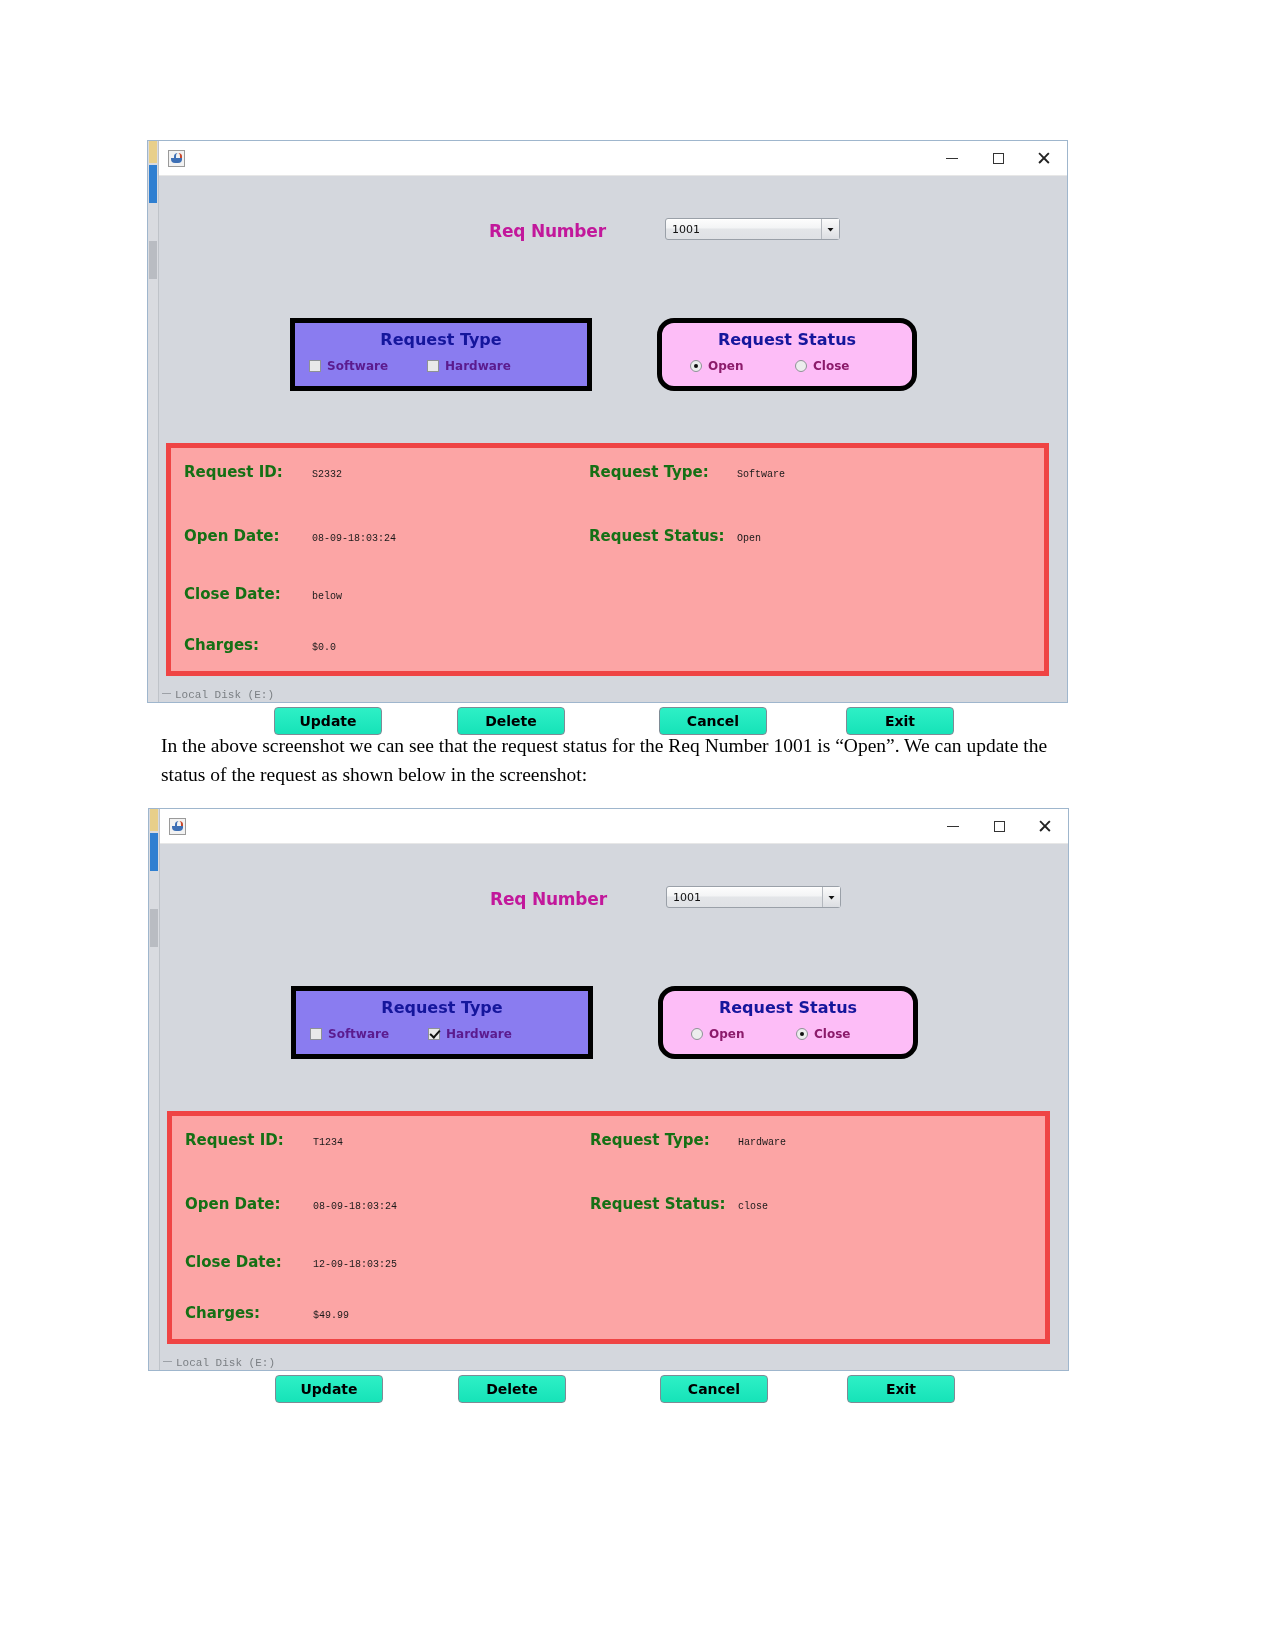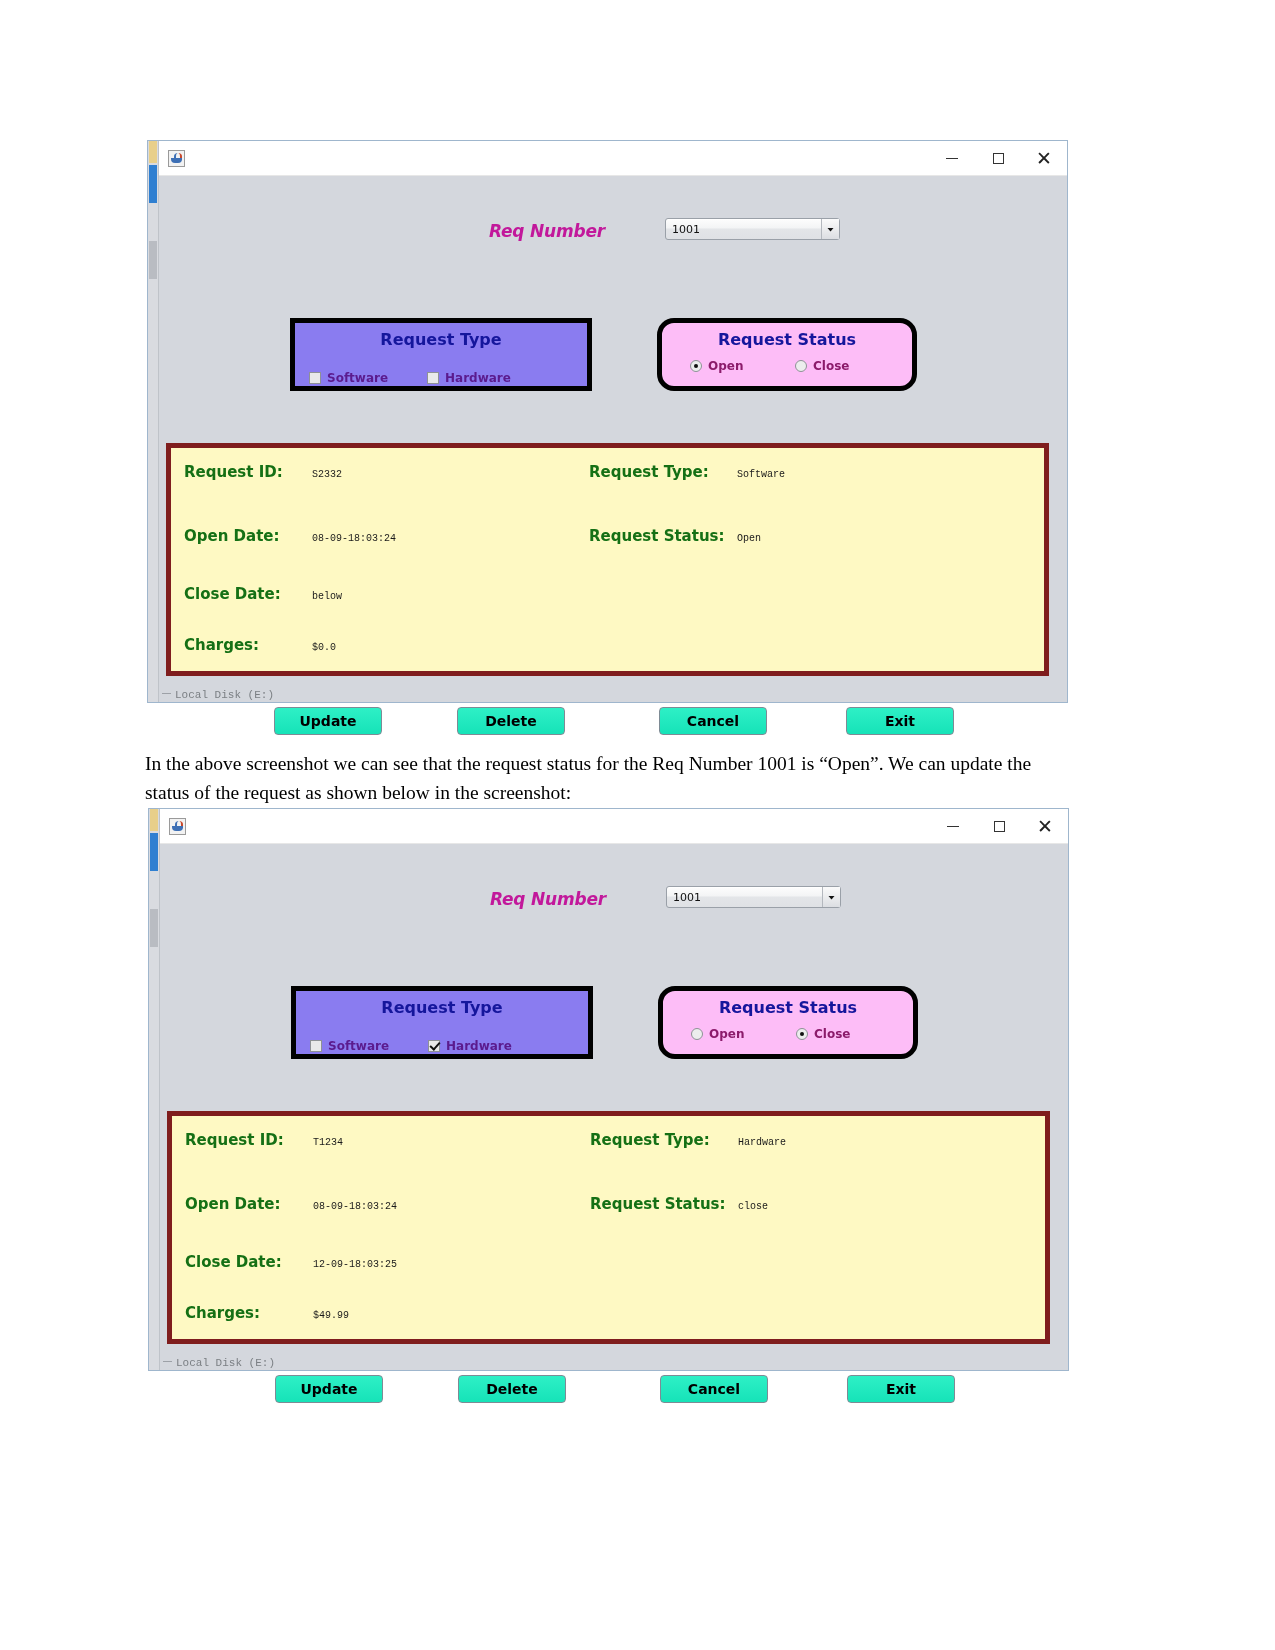--- a/index.html
+++ b/index.html
@@ -106,21 +106,20 @@
   }
 
   
   .reqnum-label {
     position: absolute;
     font-family: "DejaVu Sans", sans-serif;
     font-weight: bold;
     font-size: 17px;
     color: #c2189b;
     letter-spacing: -0.2px;
-    font-style: italic;
   }
   .combo {
     position: absolute;
     height: 22px;
     background: linear-gradient(to bottom, #fdfdfd 0%, #f3f4f5 45%, #e3e5e8 50%, #dfe1e5 100%);
     border: 1px solid #9aa0a8;
     border-radius: 3px;
     display: flex;
     align-items: center;
     box-shadow: inset 0 1px 0 #ffffff;
@@ -144,21 +143,21 @@
   .combo-arrow svg { display: block; }
 
   
   .groupbox {
     position: absolute;
     border: 5px solid #000000;
     display: flex;
     flex-direction: column;
     align-items: center;
   }
-  .gb-type   { background: #8a7cf0; gap: 12px; }
+  .gb-type   { background: #8a7cf0; }
   .gb-status { background: #fdbdf7; border-radius: 17px; }
   .gb-title {
     font-family: "DejaVu Sans", sans-serif;
     font-weight: bold;
     font-size: 16px;
     color: #15169c;
     margin-top: 7px;
   }
   .gb-row {
     display: flex;
@@ -208,22 +207,22 @@
     position: absolute;
     left: 3px; top: 3px;
     width: 4px; height: 4px;
     border-radius: 50%;
     background: #111;
   }
 
   
   .details {
     position: absolute;
-    background: #fef9c3;
-    border: 5px solid #7f1d1d;
+    background: #fca5a5;
+    border: 5px solid #ef4444;
   }
   .det-cell {
     position: absolute;
     display: flex;
     align-items: baseline;
   }
   .det-label {
     font-family: "DejaVu Sans", sans-serif;
     font-weight: bold;
     font-size: 15px;
@@ -385,21 +384,21 @@
       <div class="abtn" style="left:500px; top:531px; width:108px;">Cancel</div>
       <div class="abtn" style="left:687px; top:531px; width:108px;">Exit</div>
 
     </div>
 
     <div class="desk-clip" style="bottom:0px;">
       <span class="dash"></span><span>Local Disk (E:)</span>
     </div>
   </div>
 
-  <div class="para" style="left:145px; top:731px; width:905px;margin-top:18px;">In the above screenshot we can see that the request status for the Req Number 1001 is “Open”. We can update the status of the request as shown below in the screenshot:</div>
+  <div class="para" style="left:161px; top:731px; width:905px;">In the above screenshot we can see that the request status for the Req Number 1001 is “Open”. We can update the status of the request as shown below in the screenshot:</div>
 
   <div class="jwin" style="left:148px; top:808px; width:921px; height:563px;">
 
     <div class="jwin-left-strip">
       <div class="strip-seg strip-yellow"></div>
       <div class="strip-seg strip-blue"></div>
       <div class="strip-seg strip-gray"></div>
     </div>
 
     <div class="titlebar">

